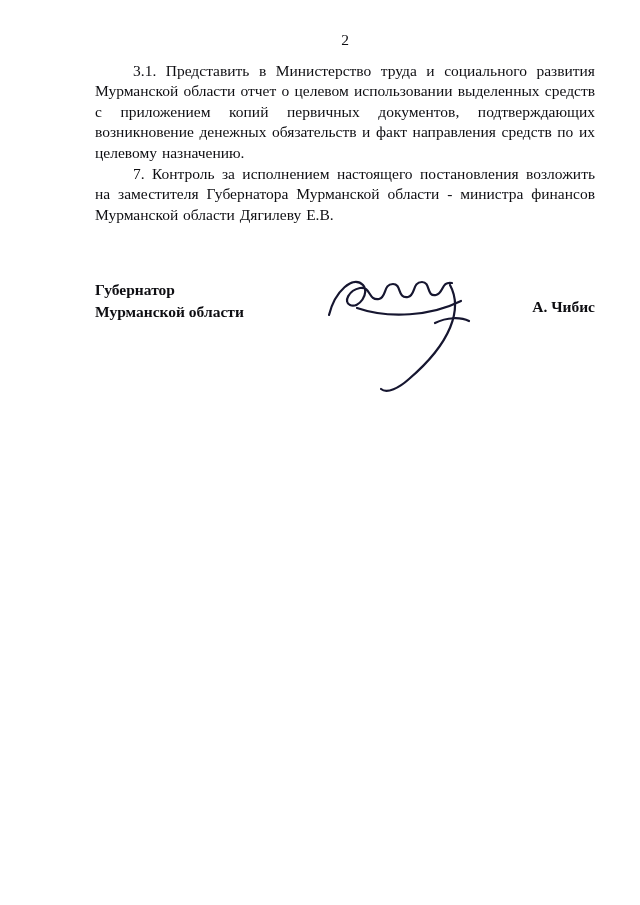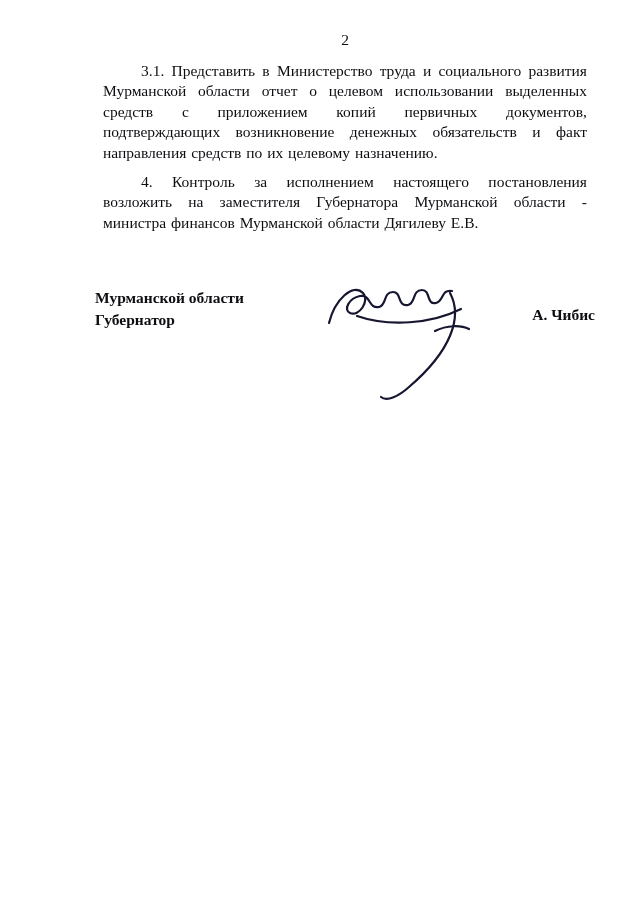--- a/index.html
+++ b/index.html
@@ -19,21 +19,21 @@
     line-height: 1.33;
     box-sizing: border-box;
     padding: 30px 45px 40px 95px;
     overflow: hidden;
   }
   .page-number {
     text-align: center;
     margin-bottom: 10px;
   }
   .body-text p {
-    margin: 8px;
+    margin: 0;
     text-align: justify;
     text-indent: 38px;
     word-spacing: 1px;
   }
   .sig-row {
     position: relative;
     margin-top: 54px;
     display: flex;
     justify-content: space-between;
     align-items: flex-start;
@@ -60,28 +60,28 @@
 </style>
 </head>
 <body>
 
 <div class="page">
 
   <div class="page-number">2</div>
 
   <div class="body-text">
     <p>3.1. Представить в Министерство труда и социального развития Мурманской области отчет о целевом использовании выделенных средств с приложением копий первичных документов, подтверждающих возникновение денежных обязательств и факт направления средств по их целевому назначению.</p>
-    <p>4. Контроль за исполнением настоящего постановления возложить на заместителя Губернатора Мурманской области - министра финансов Мурманской области Дягилеву Е.В.</p>
+    <p>7. Контроль за исполнением настоящего постановления возложить на заместителя Губернатора Мурманской области - министра финансов Мурманской области Дягилеву Е.В.</p>
   </div>
 
   <div class="sig-row">
 
     <div class="sig-title">
+      <div>Губернатор</div>
       <div>Мурманской области</div>
-      <div>Губернатор</div>
     </div>
 
     <div class="sig-mark">
       <svg width="155" height="140" viewBox="0 0 155 140" xmlns="http://www.w3.org/2000/svg">
         <g fill="none" stroke="#161630" stroke-width="2.2" stroke-linecap="round" stroke-linejoin="round">
 
           <path d="M6,54 C12,30 30,14 40,24 C47,32 36,48 27,44 C20,41 26,29 37,27
                    C48,25 45,40 56,38 C64,36 60,23 70,23 C79,23 74,38 85,36
                    C93,34 89,21 99,21 C108,21 103,36 113,34 C121,32 118,20 129,22"></path>
 

